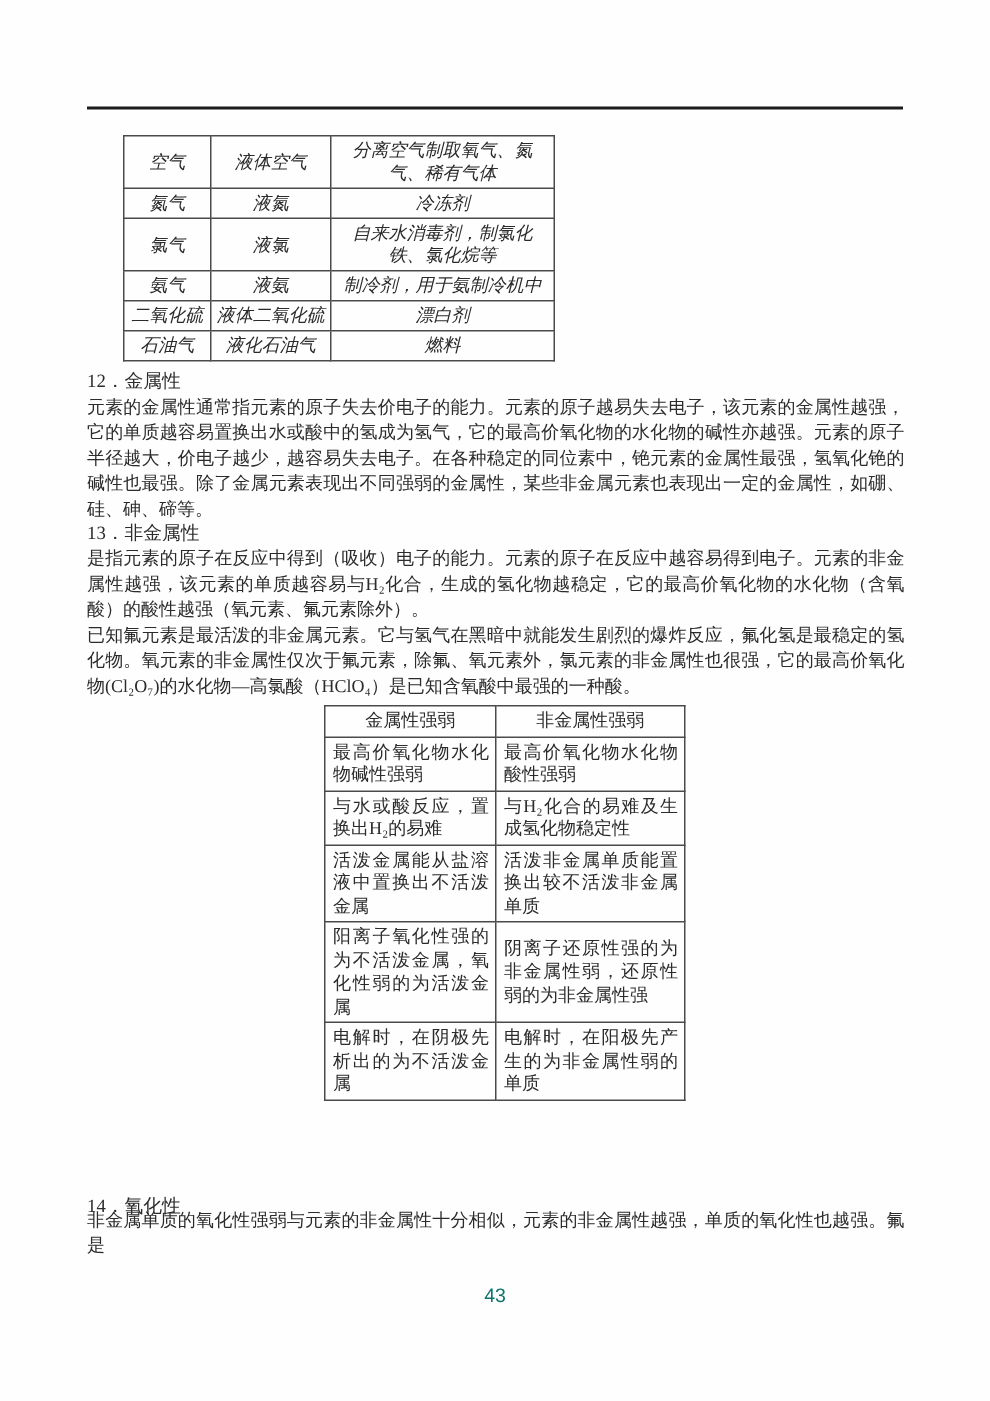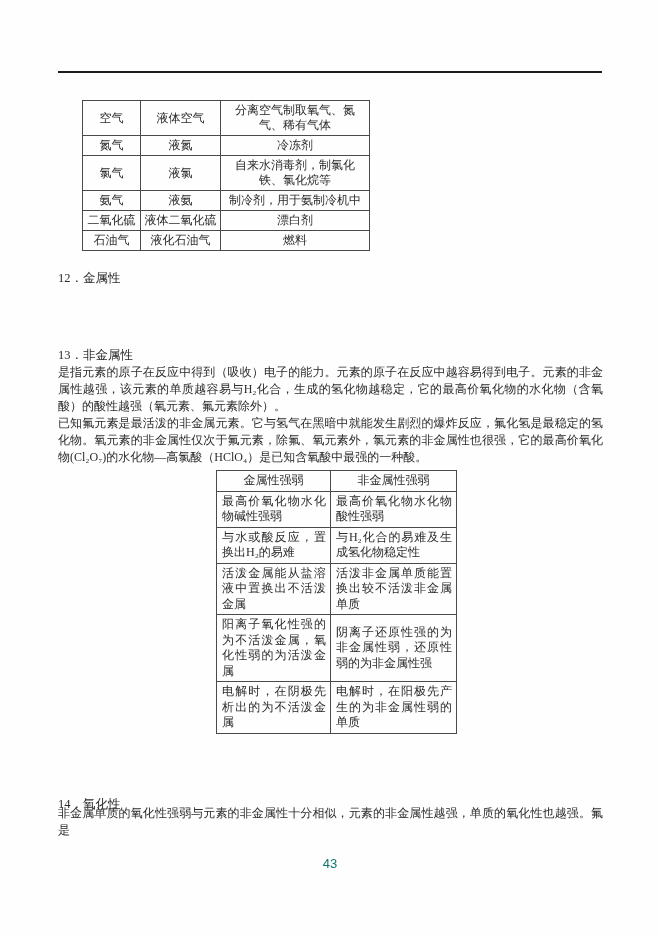--- a/index.html
+++ b/index.html
@@ -20,40 +20,41 @@
     position: absolute; top: 71px; left: 58px;
     width: 544px; height: 2px; background: #1c1c1c;
   }
   table { border-collapse: collapse; }
   table td, table th {
     border: 1px solid #4a4a4a;
     font-weight: normal;
     vertical-align: middle;
   }
   .table1 {
-    position: absolute; top: 100px; left: 82px;
+    position: absolute; top: 90px; left: 82px;
     width: 287px; font-size: 12px; line-height: 15px;
     table-layout: fixed;
+    font-style: italic;
   }
   .table1 .c1 { width: 58px; }
   .table1 .c2 { width: 80px; }
   .table1 .c3 { width: 149px; }
   .table1 td { padding: 2px 3px; text-align: center; }
   .heading {
     position: absolute; left: 58px;
     font-size: 12.5px; line-height: 16px;
     white-space: nowrap;
   }
   .para {
     position: absolute; left: 58px; width: 545px;
     font-size: 12px; line-height: 17px;
     text-align: justify; text-justify: inter-ideograph;
   }
   .para p { margin: 0; }
-  #h12 { top: 246px; margin-top: 24px; }
+  #h12 { top: 246px; }
   #p12 { top: 263px; }
   #h13 { top: 347px; }
   #p13 { top: 364px; }
   .table2 {
     position: absolute; top: 470px; left: 216px;
     width: 240px; font-size: 12px; line-height: 15.5px;
     table-layout: fixed;
   }
   .table2 .cA { width: 114px; }
   .table2 .cB { width: 126px; }
@@ -108,20 +109,21 @@
       </tr>
       <tr>
         <td class="c1">石油气</td>
         <td class="c2">液化石油气</td>
         <td class="c3">燃料</td>
       </tr>
     </tbody>
   </table>
 
   <div class="heading" id="h12">12．金属性</div>
+  <div class="para" id="p12">元素的金属性通常指元素的原子失去价电子的能力。元素的原子越易失去电子，该元素的金属性越强，它的单质越容易置换出水或酸中的氢成为氢气，它的最高价氧化物的水化物的碱性亦越强。元素的原子半径越大，价电子越少，越容易失去电子。在各种稳定的同位素中，铯元素的金属性最强，氢氧化铯的碱性也最强。除了金属元素表现出不同强弱的金属性，某些非金属元素也表现出一定的金属性，如硼、硅、砷、碲等。</div>
 
   <div class="heading" id="h13">13．非金属性</div>
   <div class="para" id="p13">
     <p>是指元素的原子在反应中得到（吸收）电子的能力。元素的原子在反应中越容易得到电子。元素的非金属性越强，该元素的单质越容易与H₂化合，生成的氢化物越稳定，它的最高价氧化物的水化物（含氧酸）的酸性越强（氧元素、氟元素除外）。</p>
     <p>已知氟元素是最活泼的非金属元素。它与氢气在黑暗中就能发生剧烈的爆炸反应，氟化氢是最稳定的氢化物。氧元素的非金属性仅次于氟元素，除氟、氧元素外，氯元素的非金属性也很强，它的最高价氧化物(Cl₂O₇)的水化物—高氯酸（HClO₄）是已知含氧酸中最强的一种酸。</p>
   </div>
 
   <table class="table2">
     <thead>
       <tr>

